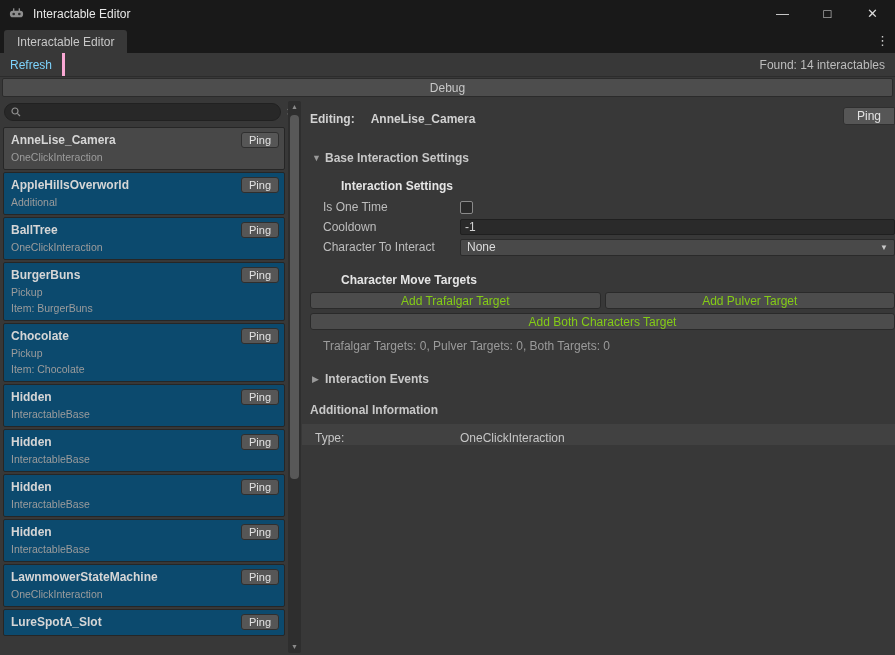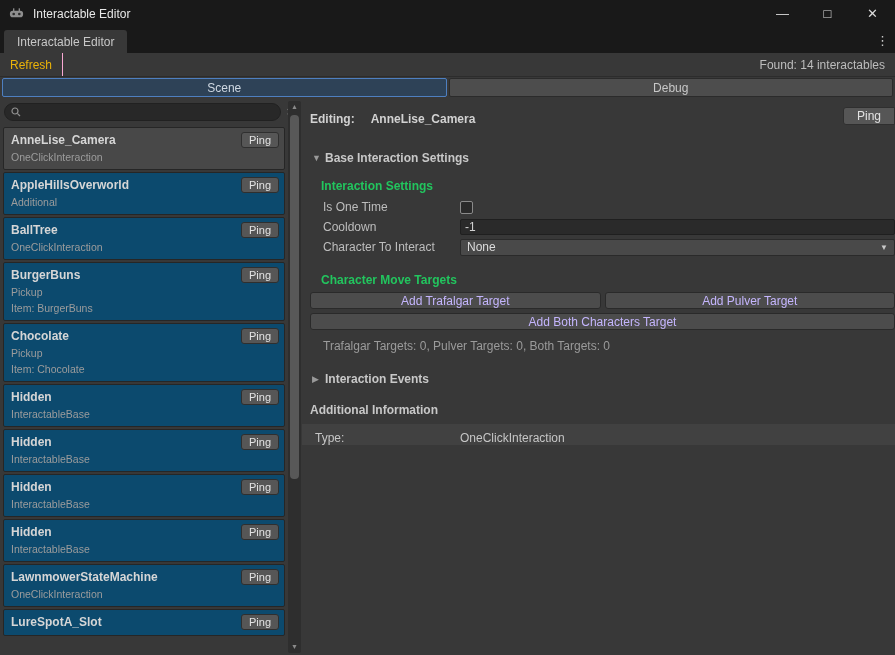--- a/index.html
+++ b/index.html
@@ -19,21 +19,21 @@
   .win-controls { margin-left:auto; display:flex; height:27px; }
   .win-btn { width:45px; height:27px; display:flex; align-items:center; justify-content:center; color:#DCDCDC; font-size:13px; }
 
   
   .tabstrip { height:26px; background:#191919; display:flex; align-items:flex-end; }
   .editor-tab { height:23px; background:#383838; margin-left:4px; padding:0 13px; display:flex; align-items:center; color:#C8C8C8; border-radius:3px 3px 0 0; font-size:12px; }
   .tab-menu { margin-left:auto; align-self:center; color:#C8C8C8; padding:0 7px; font-size:13px; letter-spacing:-1px; }
 
   
   .toolbar { height:24px; background:#383838; border-bottom:1px solid #2C2C2C; display:flex; align-items:center; }
-  .refresh-btn { padding:0 10px; height:100%; display:flex; align-items:center; color:#eab308; border-right:1px solid #f9a8d4; }
+  .refresh-btn { padding:0 10px; height:100%; display:flex; align-items:center; color:#7dd3fc; border-right:3px solid #f9a8d4; }
   .found-text { margin-left:auto; padding-right:10px; color:#BDBDBD; }
 
   
   .viewtabs { height:21px; display:flex; gap:2px; padding:1px 2px; }
   .viewtab { flex:1; display:flex; align-items:center; justify-content:center; background:#4D4D4D; border:1px solid #2B2B2B; color:#C8C8C8; border-radius:2px; }
   .viewtab.active { background:#2E4257; border:1px solid #4E7FC0; color:#CFD8E2; }
 
   
   .content { position:absolute; top:98px; left:0; right:0; bottom:0; display:flex; }
 
@@ -65,32 +65,32 @@
   .edit-label { font-weight:bold; color:#D2D2D2; }
   .edit-value { margin-left:16px; color:#D2D2D2; font-weight:bold; }
   .header-ping { position:absolute; top:9px; right:0; width:52px; height:18px; background:#565656; border:1px solid #2F2F2F; border-radius:3px 0 0 3px; color:#E2E2E2; font-size:12px; font-family:inherit; }
 
   .foldout { display:flex; align-items:center; margin-left:2px; }
   .foldout .arrow { width:13px; color:#999999; font-size:9px; }
   .foldout .fold-label { font-weight:bold; color:#C8C8C8; }
   .fold-base { margin-top:22px; }
   .fold-events { margin-top:19px; }
 
-  .sec-header { font-weight:bold; color:#22c55e; margin:14px 0 4px 11px; }
+  .sec-header { font-weight:bold; color:#e5e5e5; margin:14px 0 4px 31px; }
   .prop-row { display:flex; align-items:center; height:20px; margin-left:13px; }
   .prop-label { width:137px; flex:0 0 auto; color:#BDBDBD; }
   .checkbox { width:13px; height:13px; background:#2A2A2A; border:1px solid #8A8A8A; border-radius:2px; }
   .text-field { flex:1; height:16px; background:#2A2A2A; border:1px solid #1F1F1F; border-radius:2px; color:#D2D2D2; font-size:12px; padding:0 4px; font-family:inherit; outline:none; }
   .dropdown { flex:1; height:17px; background:#494949; border:1px solid #2A2A2A; border-radius:2px; display:flex; align-items:center; padding:0 6px; color:#DDDDDD; }
   .dropdown .dd-value { flex:1; }
   .dropdown .dd-arrow { font-size:8px; color:#C8C8C8; }
 
   .move-header { margin-top:16px; }
   .btn-row { display:flex; gap:4px; margin-top:5px; }
-  .u-btn { flex:1; height:17px; background:#4C4C4C; border:1px solid #2A2A2A; border-radius:3px; color:#c4b5fd; font-size:12px; font-family:inherit; line-height:14px; }
+  .u-btn { flex:1; height:17px; background:#4C4C4C; border:1px solid #2A2A2A; border-radius:3px; color:#84cc16; font-size:12px; font-family:inherit; line-height:14px; }
   .both-btn { display:block; width:100%; margin-top:4px; }
   .targets-summary { margin:9px 0 0 13px; color:#9B9B9B; }
 
   .additional-header { font-weight:bold; color:#C8C8C8; margin:17px 0 0 0; }
   .type-row { margin:7px 0 0 -8px; height:21px; background:#414141; display:flex; align-items:flex-end; padding-left:13px; }
   .type-label { width:145px; flex:0 0 auto; color:#C6C6C6; }
   .type-value { color:#C6C6C6; }
 </style>
 </head>
 <body>
@@ -115,21 +115,20 @@
   <div class="editor-tab">Interactable Editor</div>
   <div class="tab-menu">⋮</div>
 </div>
 
 <div class="toolbar">
   <div class="refresh-btn">Refresh</div>
   <div class="found-text">Found: 14 interactables</div>
 </div>
 
 <div class="viewtabs">
-  <div class="viewtab active">Scene</div>
   <div class="viewtab">Debug</div>
 </div>
 
 <div class="content">
 
   <div class="left-panel">
     <div class="search-row">
       <div class="search-box">
         <svg width="10" height="10" viewBox="0 0 10 10">
           <circle cx="4" cy="4" r="3" fill="none" stroke="#909090" stroke-width="1.2"></circle>

